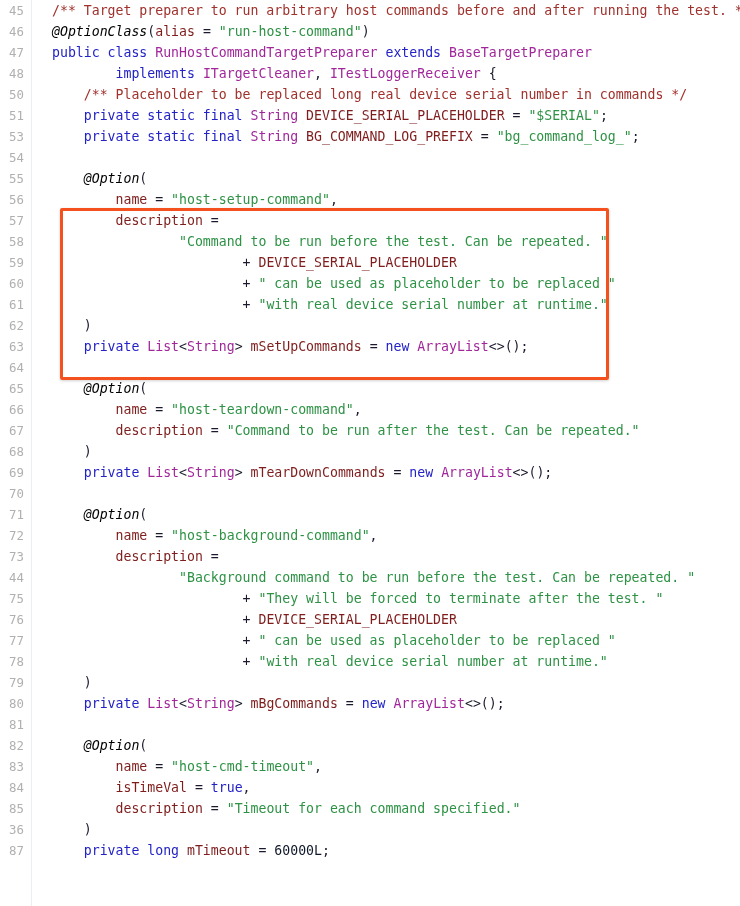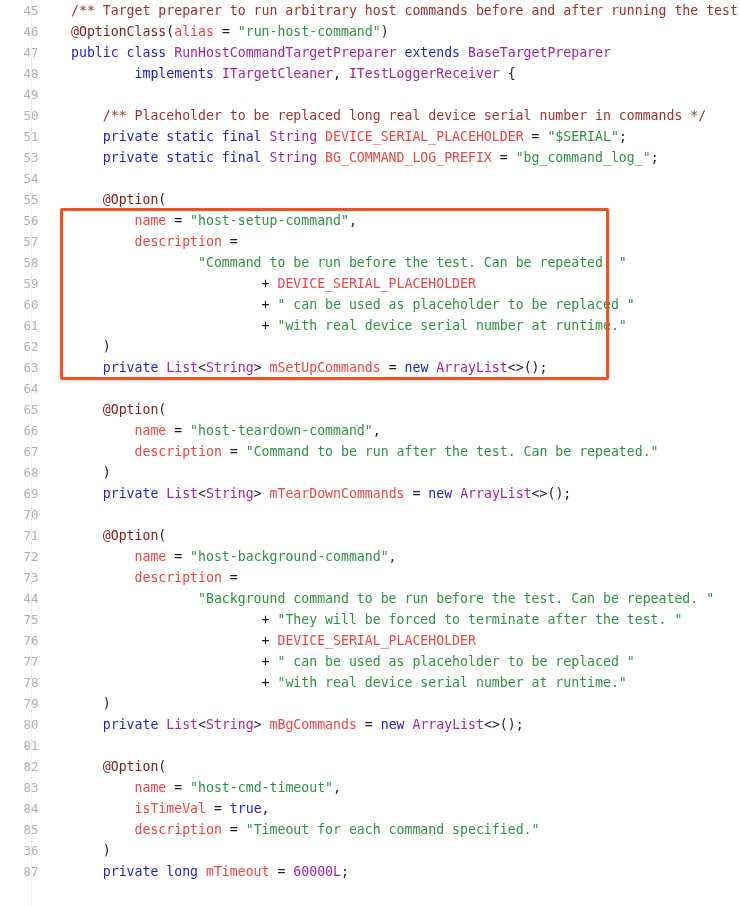--- a/index.html
+++ b/index.html
@@ -42,44 +42,43 @@
     display: block;
     height: 21px;
     line-height: 21px;
     white-space: pre;
     font-size: 13.2px;
   }
 
   .ln {
     display: inline-block;
     width: 24px;
-    text-align: center;
+    text-align: right;
     color: #b0b0b0;
     font-size: 12.4px;
     vertical-align: top;
     -webkit-user-select: none;
     user-select: none;
-    padding-left: 19px;
   }
 
   .lc {
     display: inline-block;
     padding-left: 28px;
     vertical-align: top;
     color: #1a1a2e;
   }
 
   
   .t-com  { color: #a0312c; }             
-  .t-ann  { color: #7f1d1d; }             
+  .t-ann  { color: #000000; font-style: italic; }             
   .t-key  { color: #2222c7; }             
   .t-typ  { color: #a0269a; }             
   .t-str  { color: #2e9245; }             
-  .t-num  { color: #a21caf; }             
-  .t-pln  { color: #ef4444; }             
+  .t-num  { color: #0f172a; }             
+  .t-pln  { color: #7f1d1d; }             
   .t-op   { color: #1a1a2e; }             
 
   
   #highlight-box {
     position: absolute;
     left: 60px;
     top: 208px;
     width: 549px;
     height: 172px;
     border: 3px solid #f4511e;
@@ -94,21 +93,20 @@
 
 <div id="code-viewer">
 
   <div id="gutter-divider"></div>
 
   <div class="code-lines" id="code-lines">
       <div class="code-line"><span class="ln">45</span><span class="lc"><span class="t-com">/** Target preparer to run arbitrary host commands before and after running the test. */</span></span></div>
       <div class="code-line"><span class="ln">46</span><span class="lc"><span class="t-ann">@OptionClass</span><span class="t-op">(</span><span class="t-pln">alias </span><span class="t-op">= </span><span class="t-str">"run-host-command"</span><span class="t-op">)</span></span></div>
       <div class="code-line"><span class="ln">47</span><span class="lc"><span class="t-key">public class </span><span class="t-typ">RunHostCommandTargetPreparer </span><span class="t-key">extends </span><span class="t-typ">BaseTargetPreparer</span></span></div>
       <div class="code-line"><span class="ln">48</span><span class="lc"><span class="t-pln">        </span><span class="t-key">implements </span><span class="t-typ">ITargetCleaner</span><span class="t-op">, </span><span class="t-typ">ITestLoggerReceiver </span><span class="t-op">{</span></span></div>
-      <div class="code-line"><span class="ln">49</span><span class="lc"></span></div>
       <div class="code-line"><span class="ln">50</span><span class="lc"><span class="t-pln">    </span><span class="t-com">/** Placeholder to be replaced long real device serial number in commands */</span></span></div>
       <div class="code-line"><span class="ln">51</span><span class="lc"><span class="t-pln">    </span><span class="t-key">private static final </span><span class="t-typ">String </span><span class="t-pln">DEVICE_SERIAL_PLACEHOLDER </span><span class="t-op">= </span><span class="t-str">"$SERIAL"</span><span class="t-op">;</span></span></div>
       <div class="code-line"><span class="ln">53</span><span class="lc"><span class="t-pln">    </span><span class="t-key">private static final </span><span class="t-typ">String </span><span class="t-pln">BG_COMMAND_LOG_PREFIX </span><span class="t-op">= </span><span class="t-str">"bg_command_log_"</span><span class="t-op">;</span></span></div>
       <div class="code-line"><span class="ln">54</span><span class="lc"></span></div>
       <div class="code-line"><span class="ln">55</span><span class="lc"><span class="t-pln">    </span><span class="t-ann">@Option</span><span class="t-op">(</span></span></div>
       <div class="code-line"><span class="ln">56</span><span class="lc"><span class="t-pln">        name </span><span class="t-op">= </span><span class="t-str">"host-setup-command"</span><span class="t-op">,</span></span></div>
       <div class="code-line"><span class="ln">57</span><span class="lc"><span class="t-pln">        description </span><span class="t-op">=</span></span></div>
       <div class="code-line"><span class="ln">58</span><span class="lc"><span class="t-pln">                </span><span class="t-str">"Command to be run before the test. Can be repeated. "</span></span></div>
       <div class="code-line"><span class="ln">59</span><span class="lc"><span class="t-pln">                        </span><span class="t-op">+ </span><span class="t-pln">DEVICE_SERIAL_PLACEHOLDER</span></span></div>
       <div class="code-line"><span class="ln">60</span><span class="lc"><span class="t-pln">                        </span><span class="t-op">+ </span><span class="t-str">" can be used as placeholder to be replaced "</span></span></div>

